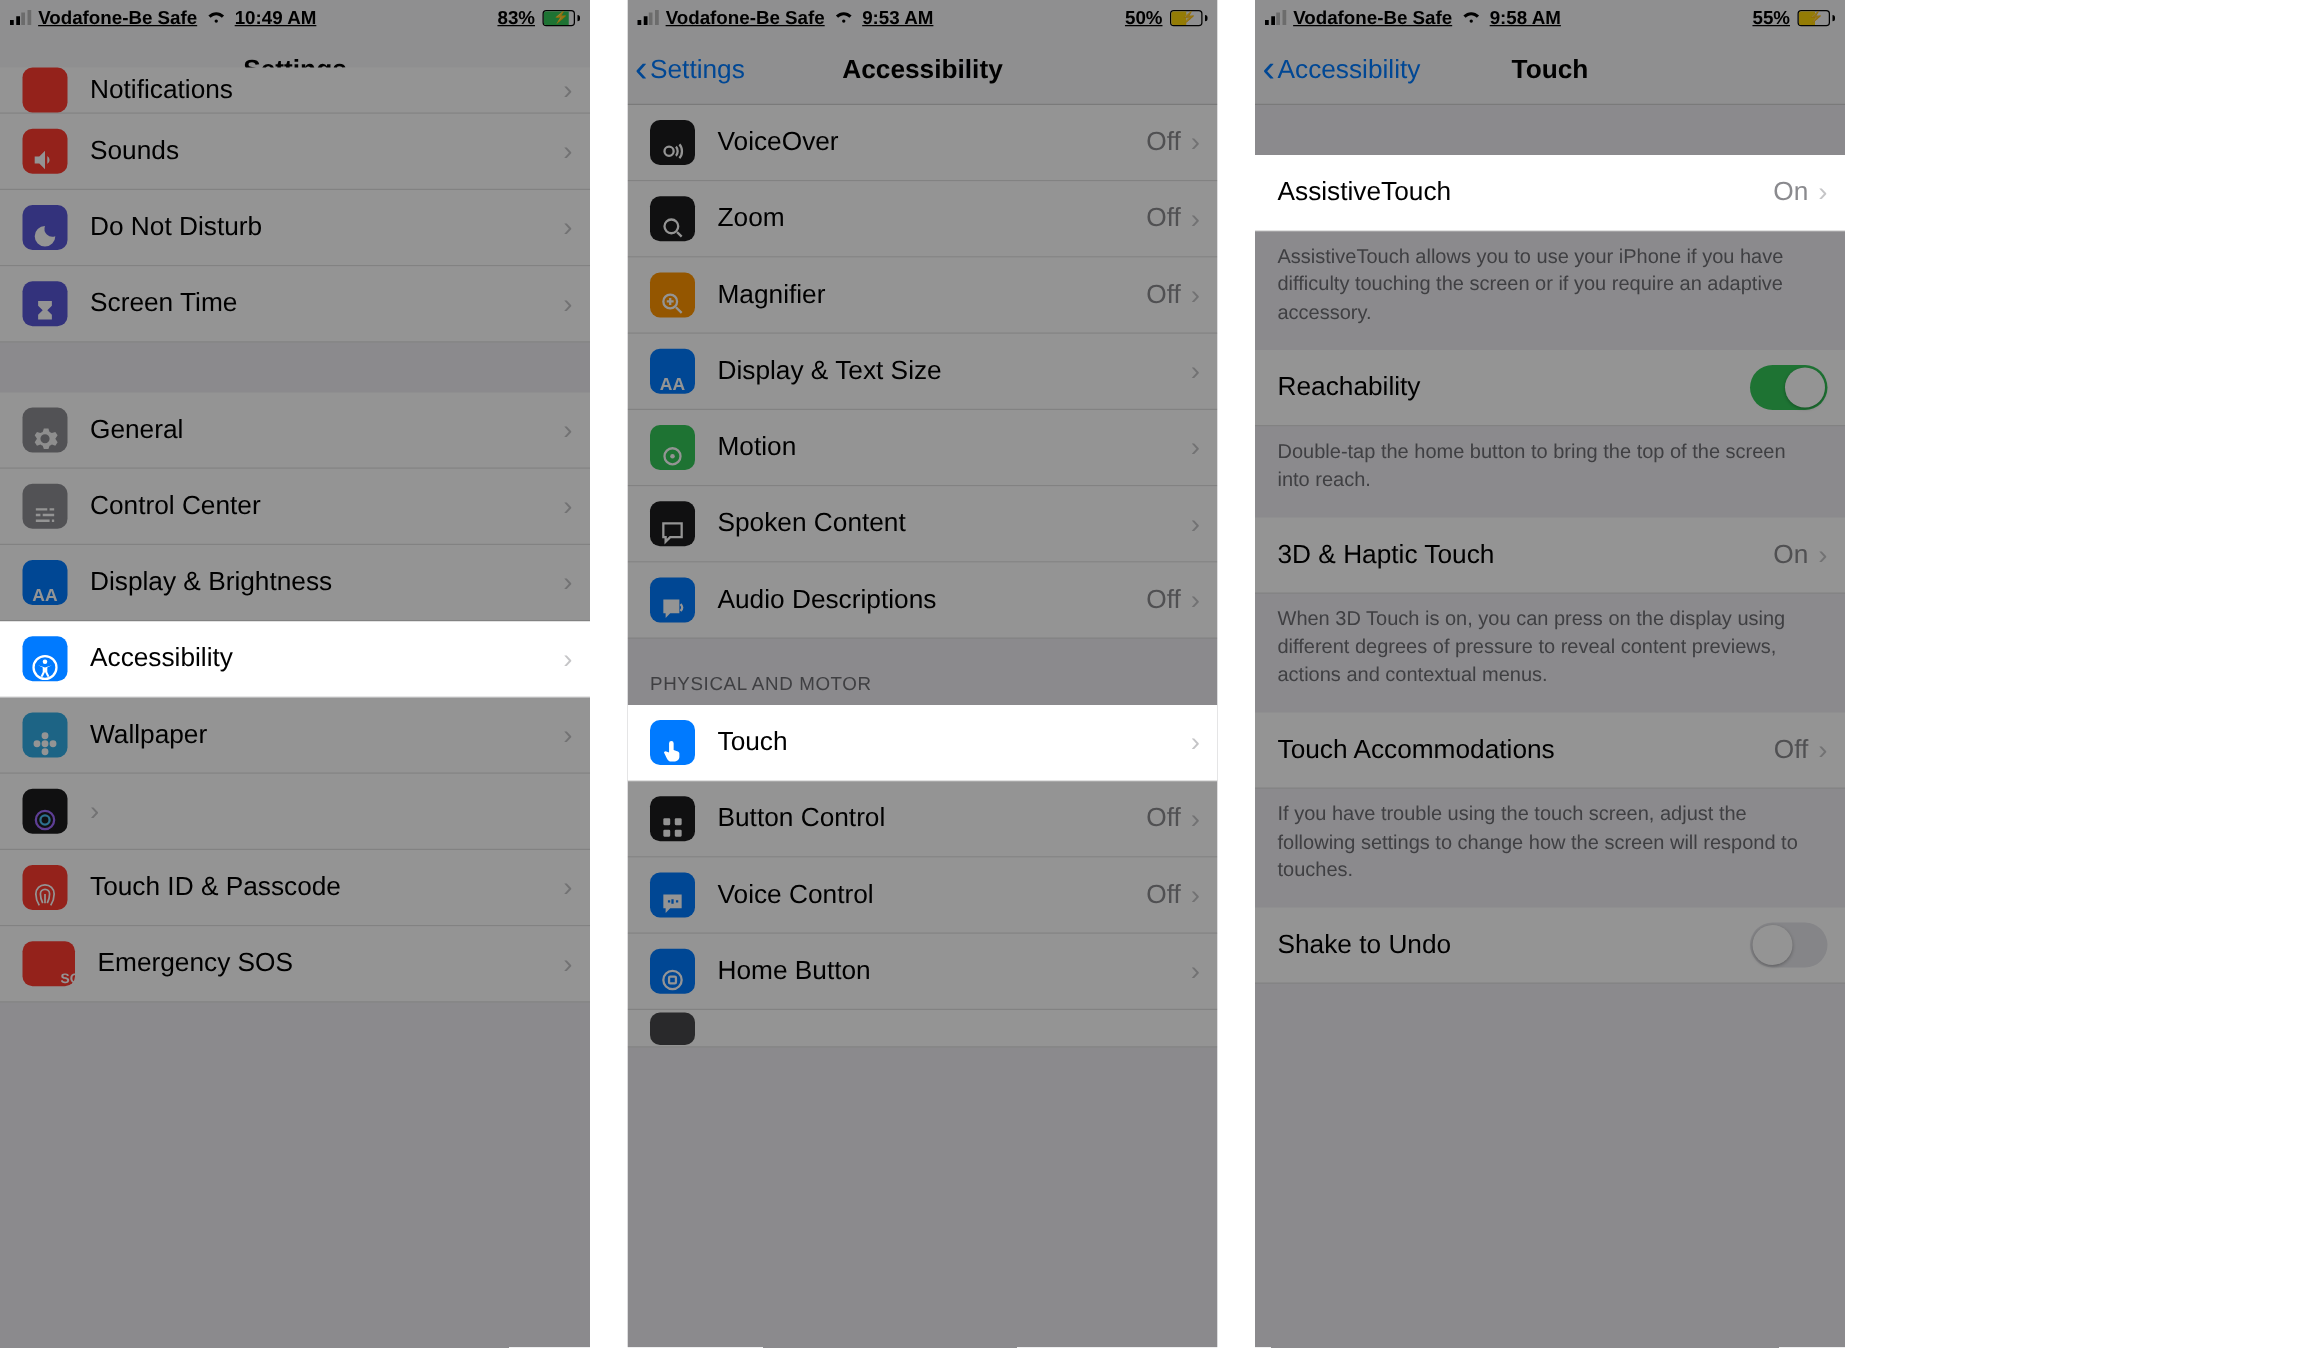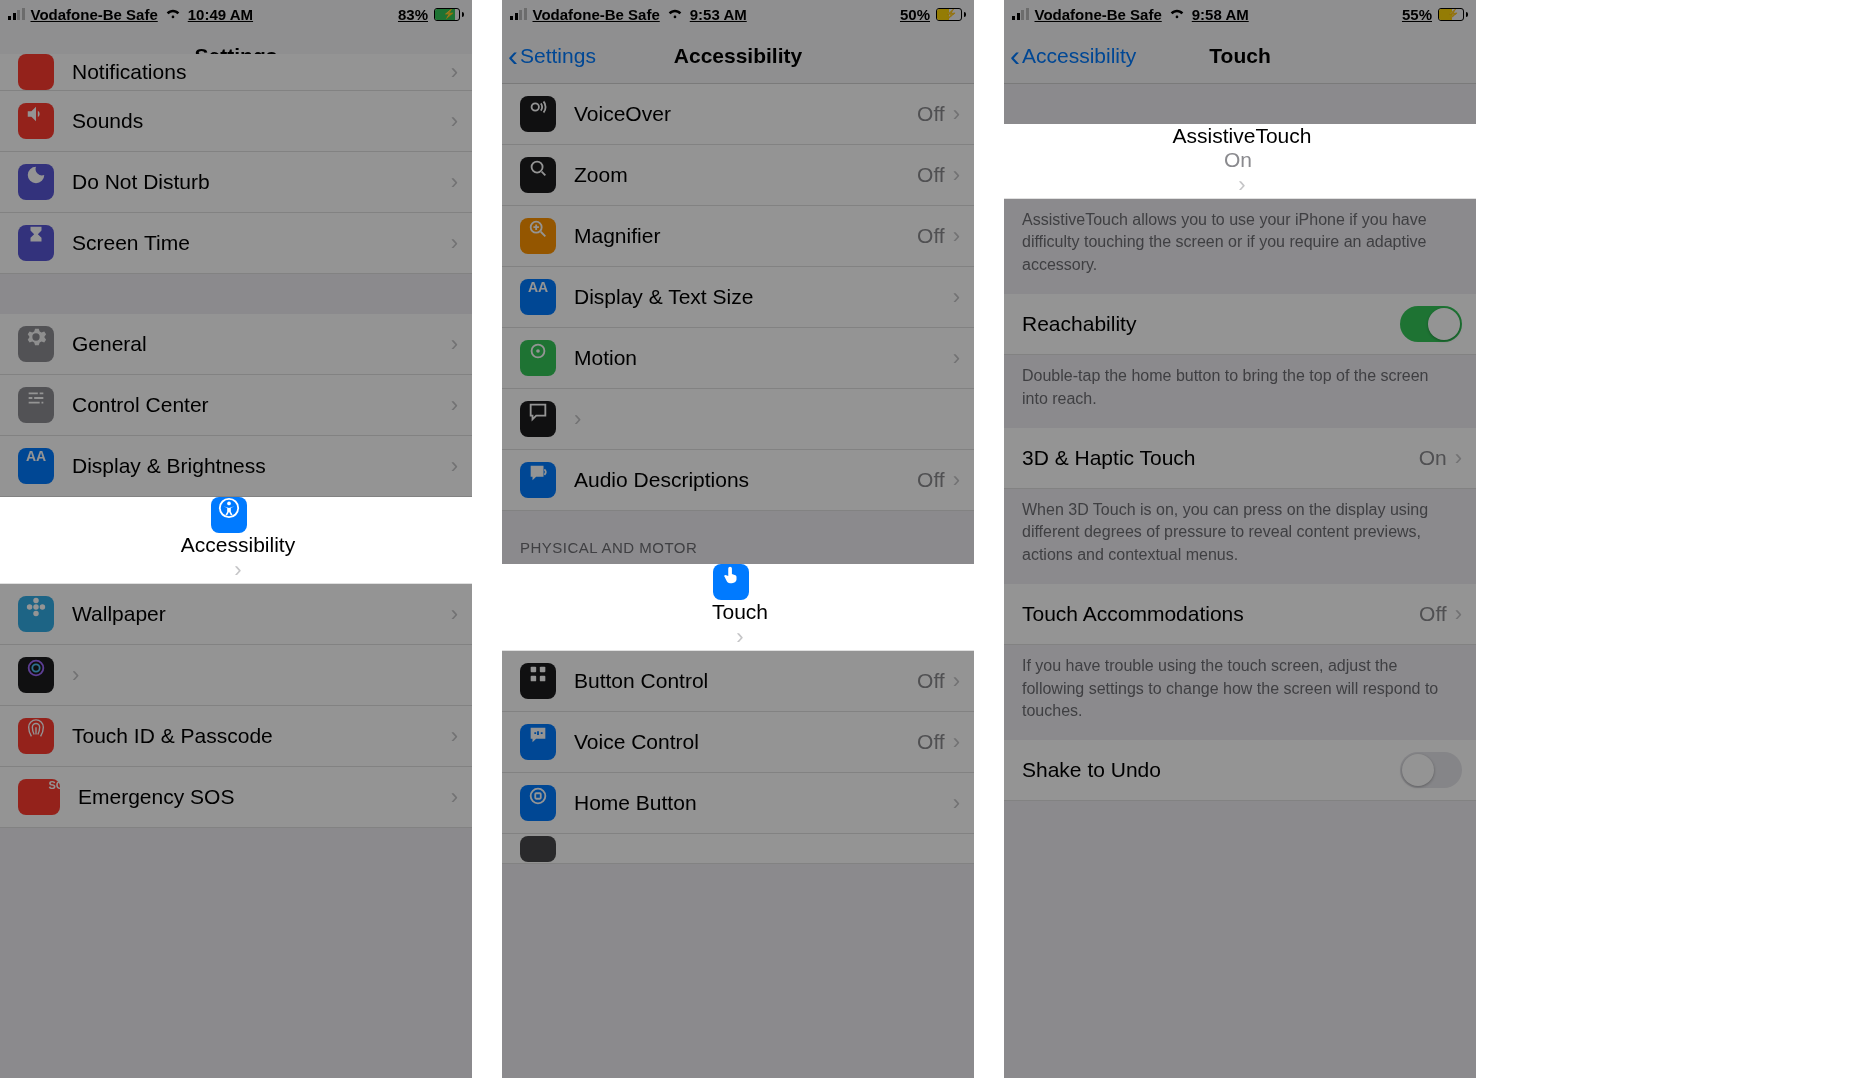--- a/index.html
+++ b/index.html
@@ -94,25 +94,25 @@
   }
   .row {
     display:flex; align-items:center;
     background:#fff;
     min-height:61px;
     padding: 0 14px 0 18px;
     border-bottom:1px solid rgba(0,0,0,0.12);
     position:relative;
     z-index:10;
   }
-  .row.highlight { z-index:100;flex-direction:column; }
+  .row.highlight { z-index:100; }
   .row .icon {
     width:36px;height:36px;border-radius:8px;
     margin-right:18px;flex-shrink:0;
-    display:flex;align-items:flex-start;justify-content:center;
+    display:flex;align-items:flex-end;justify-content:center;
     color:#fff;font-size:18px;
   }
   .row .label { font-size:21px; flex:1; color:#000;}
   .row .value { font-size:21px; color:#8a8a8e; margin-right:8px;}
   .row .chevron { color:#c5c5c7; font-size:22px;}
   .footer-text {
     font-size:16px; color:#6d6d72;
     padding: 10px 32px 18px 18px;
     line-height:1.4;
   }
@@ -377,20 +377,21 @@
       </div>
     <div class="label">Motion</div>
     <div class="chevron">›</div>
   </div>
   <div class="row">
     <div class="icon ic-black">
         <svg viewBox="0 0 24 24">
           <path d="M4 4h16v12H10l-4 4v-4H4z" fill="none" stroke="#fff" stroke-width="2"></path>
         </svg>
       </div>
+    <div class="label">Spoken Content</div>
     <div class="chevron">›</div>
   </div>
   <div class="row">
     <div class="icon ic-blue">
         <svg viewBox="0 0 24 24">
           <path d="M4 4h14v12H10l-4 4v-4H4z"></path>
           <path d="M19 8c2 2 2 4 0 6" fill="none" stroke="#fff" stroke-width="2"></path>
         </svg>
       </div>
     <div class="label">Audio Descriptions</div>

